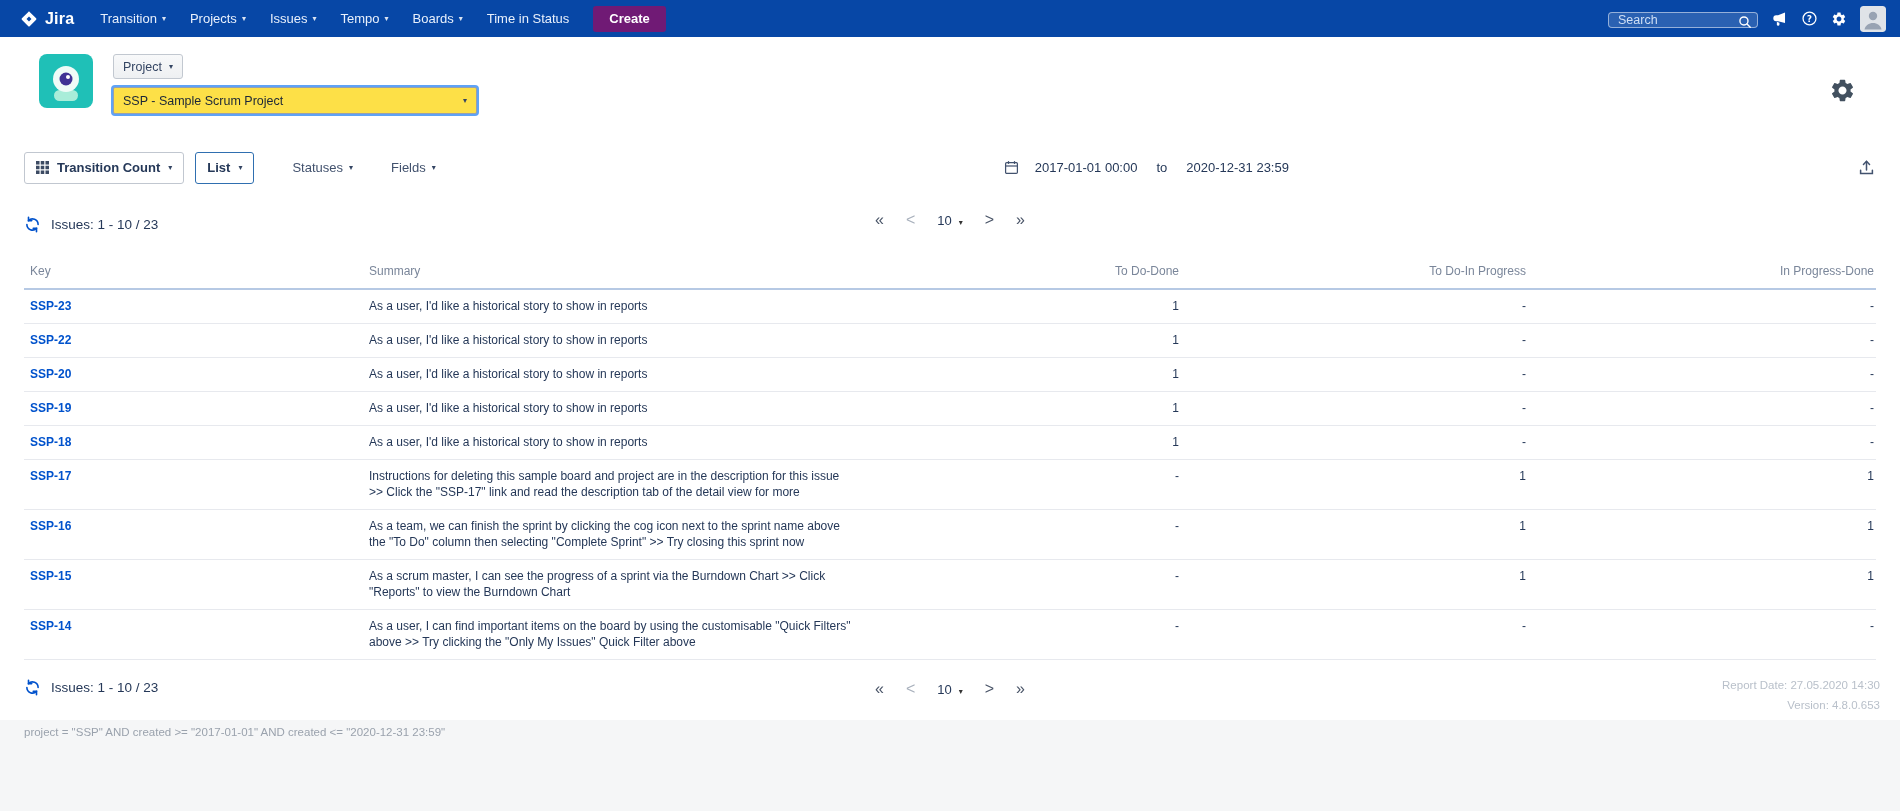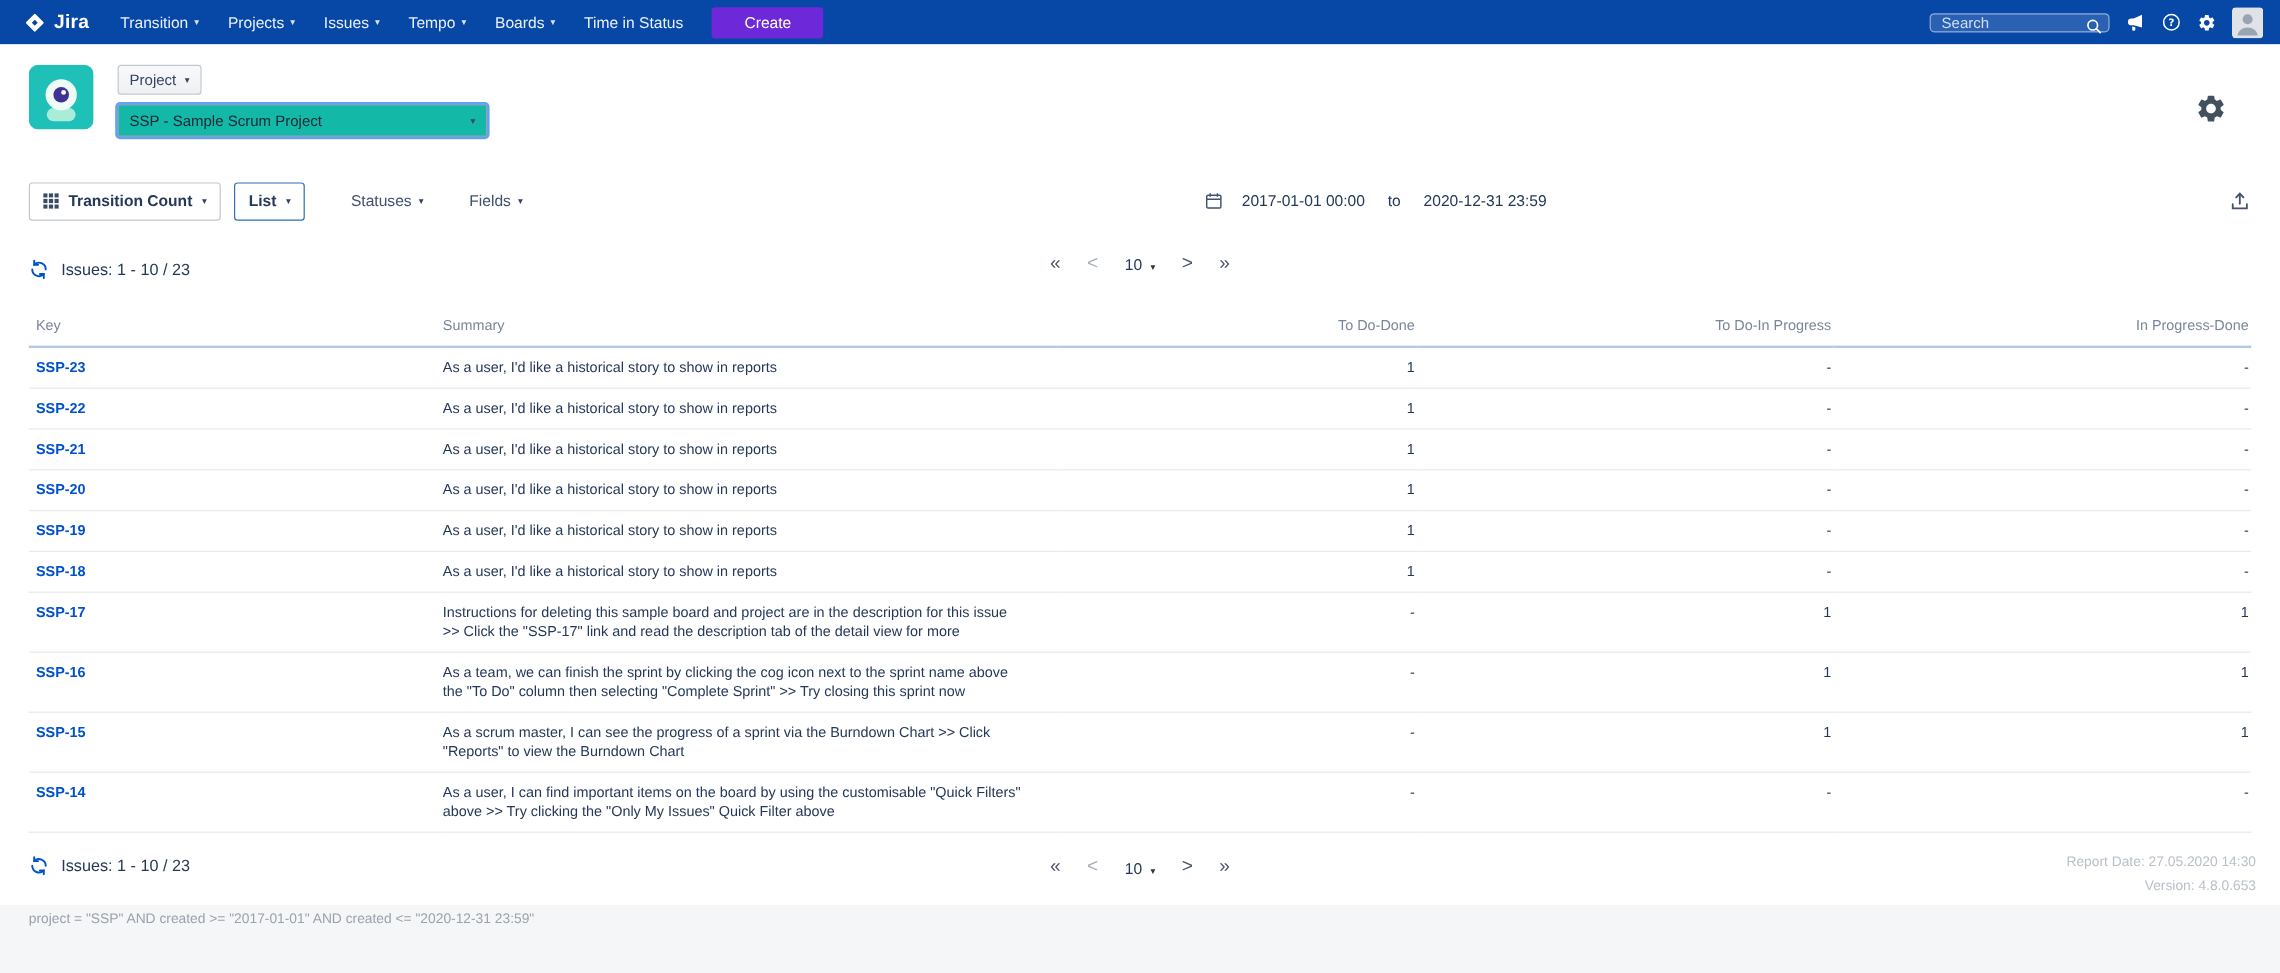--- a/index.html
+++ b/index.html
@@ -18,47 +18,47 @@
   .brand { display: flex; align-items: center; gap: 7px; margin: 0 14px 0 6px; cursor: pointer; }
   .brand-text { font-size: 16px; font-weight: bold; letter-spacing: .2px; }
   .nav-items { display: flex; align-items: center; height: 100%; }
   .nav-item {
     display: flex; align-items: center; gap: 5px; padding: 0 12px; height: 100%;
     font-size: 13px; color: #e8f0fc; cursor: pointer; white-space: nowrap;
   }
   .caret { font-size: 8px; line-height: 1; color: rgba(255,255,255,.85); }
   .caret.dark { color: #344563; }
   .create-btn {
-    margin-left: 12px; background: #6d28d9; color: #fff; border: none; border-radius: 3px;
-    height: 26px; padding: 0 27px; font-size: 13px; font-weight: normal; cursor: pointer;
+    margin-left: 12px; background: #701a75; color: #fff; border: none; border-radius: 3px;
+    height: 26px; padding: 0 16px; font-size: 13px; font-weight: bold; cursor: pointer;
     font-family: inherit;
   }
   .nav-right { margin-left: auto; display: flex; align-items: center; gap: 13px; }
   .nav-search { position: relative; }
   .nav-search input {
     width: 150px; height: 16px; background: rgba(255,255,255,.14);
     border: 1px solid rgba(255,255,255,.5); border-radius: 4px; color: #fff;
     padding: 0 26px 0 9px; font-size: 12.5px; font-family: inherit; outline: none;
   }
   .nav-search input::placeholder { color: #cfdff5; }
   .search-icon { position: absolute; right: 6px; top: 5px; }
   .nav-icon { display: inline-flex; cursor: pointer; }
   .nav-avatar { display: inline-flex; cursor: pointer; border-radius: 3px; overflow: hidden; }
 
   
-  .project-header { position: relative; padding: 17px 24px 14px; background: #fff; display: flex; }
+  .project-header { position: relative; padding: 17px 39px 14px; background: #fff; display: flex; }
   .project-avatar { width: 54px; height: 54px; margin-right: 20px; display: inline-flex; }
   .ph-controls { display: flex; flex-direction: column; gap: 8px; }
   .scope-btn {
     align-self: flex-start; display: inline-flex; align-items: center; gap: 7px;
     background: linear-gradient(#f8f9fa,#eef0f2); border: 1px solid #c2c8d0; border-radius: 3px;
     height: 25px; padding: 0 9px; font-size: 12.5px; color: #344563; cursor: pointer; font-family: inherit;
   }
   .project-select {
-    width: 308px; height: 27px; background: #14b8a6; border: 1px solid #97a0ad; border-radius: 2px;
+    width: 364px; height: 27px; background: #fde047; border: 1px solid #97a0ad; border-radius: 2px;
     display: flex; align-items: center; justify-content: space-between; padding: 0 9px;
     font-size: 12.5px; color: #1b2638; cursor: pointer;
     box-shadow: 0 0 0 2px #5fa3f7;
   }
   .header-gear { position: absolute; right: 44px; top: 40px; cursor: pointer; display: inline-flex; }
 
   
   .toolbar { display: flex; align-items: center; padding: 23px 24px 0; height: 56px; border-bottom: 0; }
   .btn {
     display: inline-flex; align-items: center; gap: 8px; background: #fff;
@@ -317,29 +317,20 @@
   <tr>
     <td class="td-key"><a class="key-link" href="#">SSP-22</a></td>
     <td>
           <div class="summary">As a user, I'd like a historical story to show in reports</div>
         </td>
     <td class="num">1</td>
     <td class="num">-</td>
     <td class="num">-</td>
   </tr>
 
-  <tr>
-    <td class="td-key"><a class="key-link" href="#">SSP-21</a></td>
-    <td>
-          <div class="summary">As a user, I'd like a historical story to show in reports</div>
-        </td>
-    <td class="num">1</td>
-    <td class="num">-</td>
-    <td class="num">-</td>
-  </tr>
 
   <tr>
     <td class="td-key"><a class="key-link" href="#">SSP-20</a></td>
     <td>
           <div class="summary">As a user, I'd like a historical story to show in reports</div>
         </td>
     <td class="num">1</td>
     <td class="num">-</td>
     <td class="num">-</td>
   </tr>

